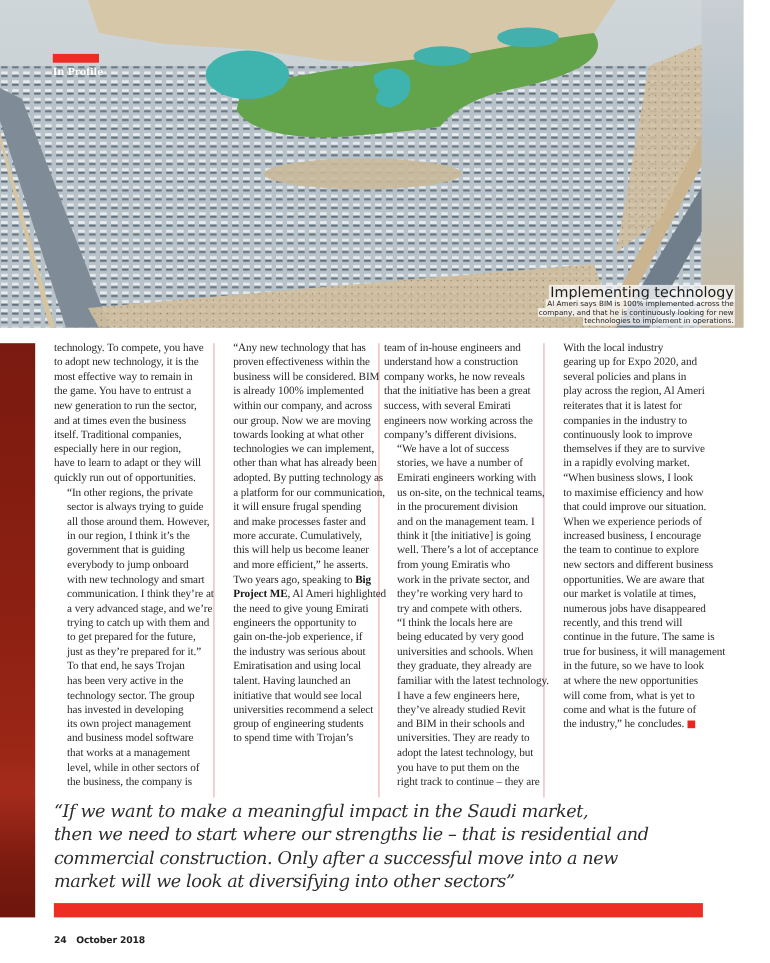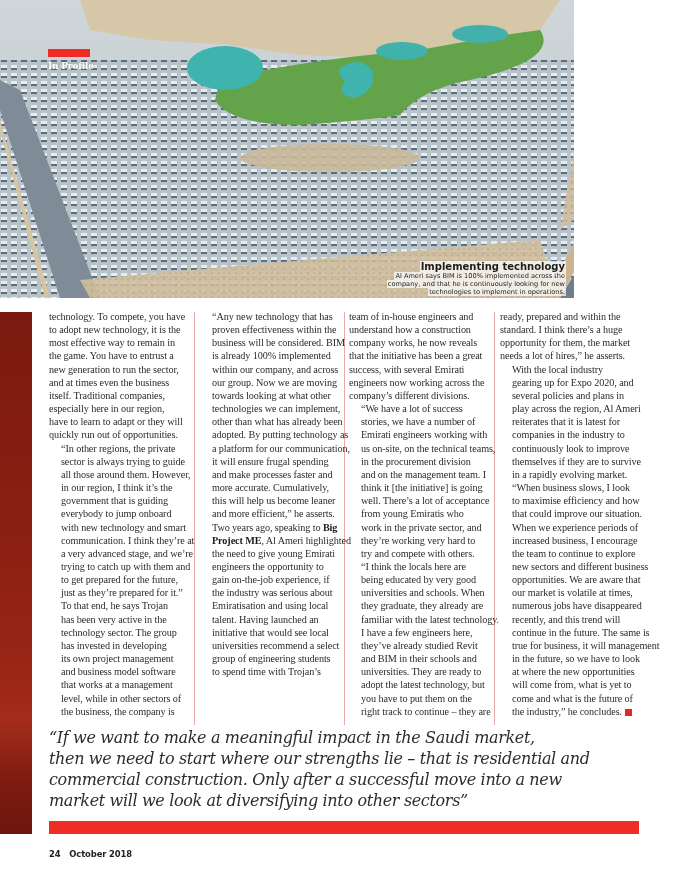--- a/index.html
+++ b/index.html
@@ -4,40 +4,40 @@
 <style>
   html, body { margin: 0; padding: 0; }
   body {
     width: 700px; height: 875px; position: relative; overflow: hidden;
     background: #ffffff;
     font-family: "Liberation Serif", "DejaVu Serif", serif;
     color: #2a2a2a;
   }
   
   .hero {
-    position: absolute; left: 0; top: 0; width: 574px; height: 298px;
+    position: absolute; left: 0; top: 0; width: 676px; height: 298px;
     overflow: hidden;
     background: linear-gradient(180deg, #c9cfd3 0%, #b8c3c9 40%, #c8b9a0 100%);
   }
   .hero svg { position: absolute; left: 0; top: 0; width: 638px; height: 298px; }
   .section-tag {
     position: absolute; left: 48px; top: 49px;
   }
   .section-tag .bar { width: 42px; height: 8px; background: #ee2b24; }
   .section-tag .label {
     margin-top: 4px; font-family: "DejaVu Serif", serif; font-weight: bold;
     font-size: 9px; color: #ffffff; letter-spacing: -0.2px;
     text-shadow: 0 0 2px rgba(0,0,0,0.35);
   }
   .caption {
     position: absolute; right: 8px; top: 263px; text-align: right;
     font-family: "DejaVu Sans", sans-serif; font-size: 6.6px; line-height: 8px;
     color: #1d1d1d;
   }
-  .caption .cap-title { font-weight: bold; font-size: 10px; }
+  .caption .cap-title { font-weight: normal; font-size: 13px; }
   .caption span.hl { background: rgba(255,255,255,0.72); padding: 0 1px; }
 
   
   .side-strip {
     position: absolute; left: 0; top: 312px; width: 32px; height: 522px;
     background: linear-gradient(180deg, #7a1a10 0%, #8c2012 45%, #9a2616 70%, #a52c1c 78%, #7d1b10 90%, #6e160d 100%);
   }
 
   
   .col {
@@ -247,26 +247,20 @@
       <span class="line">I have a few engineers here,</span>
       <span class="line">they’ve already studied Revit</span>
       <span class="line">and BIM in their schools and</span>
       <span class="line">universities. They are ready to</span>
       <span class="line">adopt the latest technology, but</span>
       <span class="line">you have to put them on the</span>
       <span class="line">right track to continue – they are</span>
     </p>
   </div>
 <div class="col col-4">
-    <p>
-      <span class="line">ready, prepared and within the</span>
-      <span class="line">standard. I think there’s a huge</span>
-      <span class="line">opportunity for them, the market</span>
-      <span class="line">needs a lot of hires,” he asserts.</span>
-    </p>
     <p class="indent">
       <span class="line" style="text-indent: 12px;">With the local industry</span>
       <span class="line">gearing up for Expo 2020, and</span>
       <span class="line">several policies and plans in</span>
       <span class="line">play across the region, Al Ameri</span>
       <span class="line">reiterates that it is latest for</span>
       <span class="line">companies in the industry to</span>
       <span class="line">continuously look to improve</span>
       <span class="line">themselves if they are to survive</span>
       <span class="line">in a rapidly evolving market.</span>

